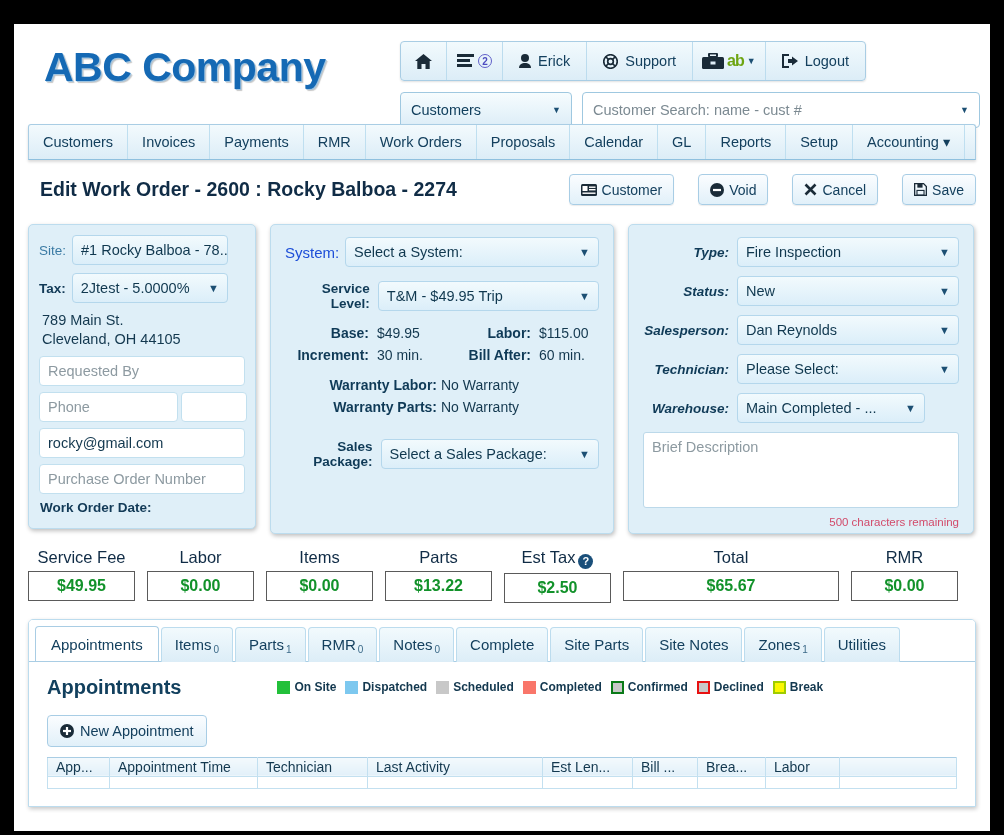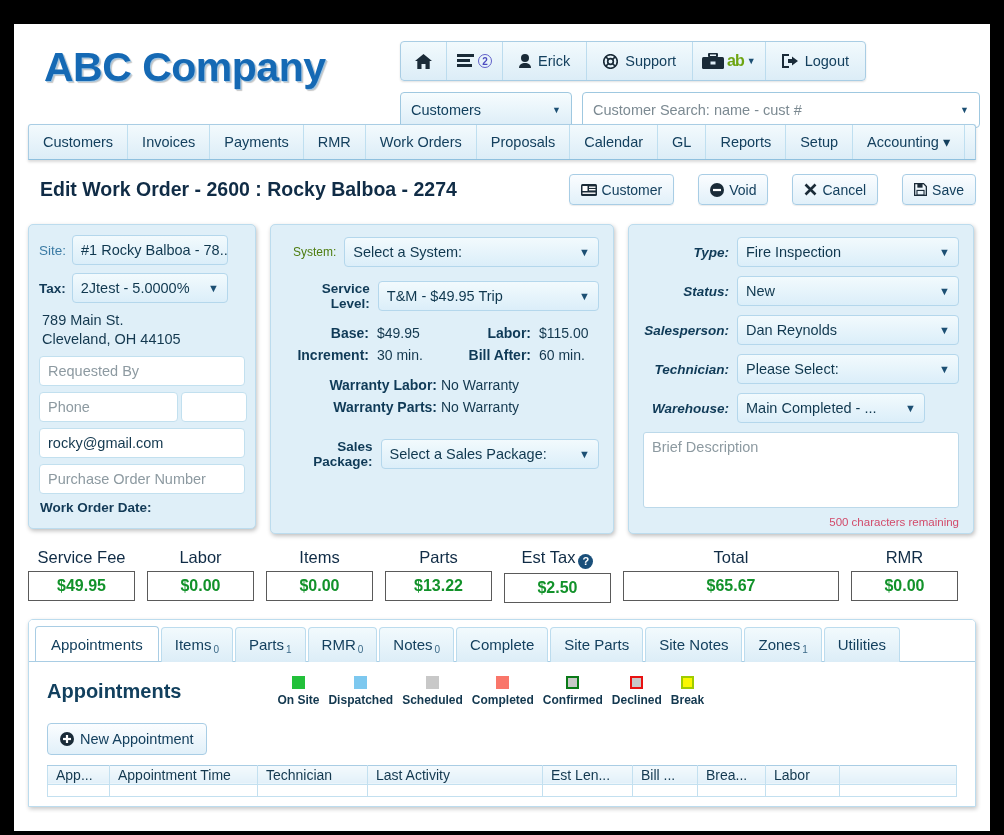--- a/index.html
+++ b/index.html
@@ -217,21 +217,21 @@
   .calbtn {
     width: 35px; height: 30px;
     border: 1px solid #c2e0ef;
     border-radius: 0 4px 4px 0;
     background: #ffffff;
     display: flex; align-items: center; justify-content: center;
     cursor: pointer;
   }
 
   
-  .syslabel { font-size: 12px; color: #4d7c0f; }
+  .syslabel { font-size: 15px; color: #1d4ed8; }
   .rowline { display: flex; align-items: center; gap: 8px; margin-bottom: 14px; }
   .lbl-r { font-size: 13.5px; font-weight: bold; color: #0f3a57; text-align: right; }
   .statgrid {
     display: grid;
     grid-template-columns: 92px 80px 82px 80px;
     row-gap: 6px;
     font-size: 14px;
     margin: 0 0 14px 0;
   }
   .statgrid .k { font-weight: bold; color: #0f3a57; text-align: right; padding-right: 8px; }
@@ -318,21 +318,21 @@
     border-color: #a9cde4;
     padding: 9px 15px 8px 15px;
     top: 0;
   }
   .tab sub { font-size: 10px; color: #3c6a88; vertical-align: -3px; margin-left: 2px; }
 
   .panelbody { padding: 14px 18px 0 18px; }
   .secthead { display: flex; align-items: center; }
   .secttitle { font-size: 20px; font-weight: bold; color: #12405e; }
   .legend { display: flex; align-items: center; gap: 9px; margin-left: 96px; }
-  .lg { display: flex; align-items: center; gap: 4px; font-size: 12px; color: #13384f; font-weight: bold; flex-direction: column; }
+  .lg { display: flex; align-items: center; gap: 4px; font-size: 12px; color: #13384f; font-weight: bold; }
   .sw { width: 13px; height: 13px; display: inline-block; }
 
   .newbtn {
     margin-top: 16px;
     display: inline-flex; align-items: center; gap: 6px;
     height: 32px; padding: 0 12px;
     border: 1px solid #a8cde5;
     border-radius: 4px;
     background: linear-gradient(#fbfdff, #e1f0f9);
     font-size: 14.5px; color: #14405e;

